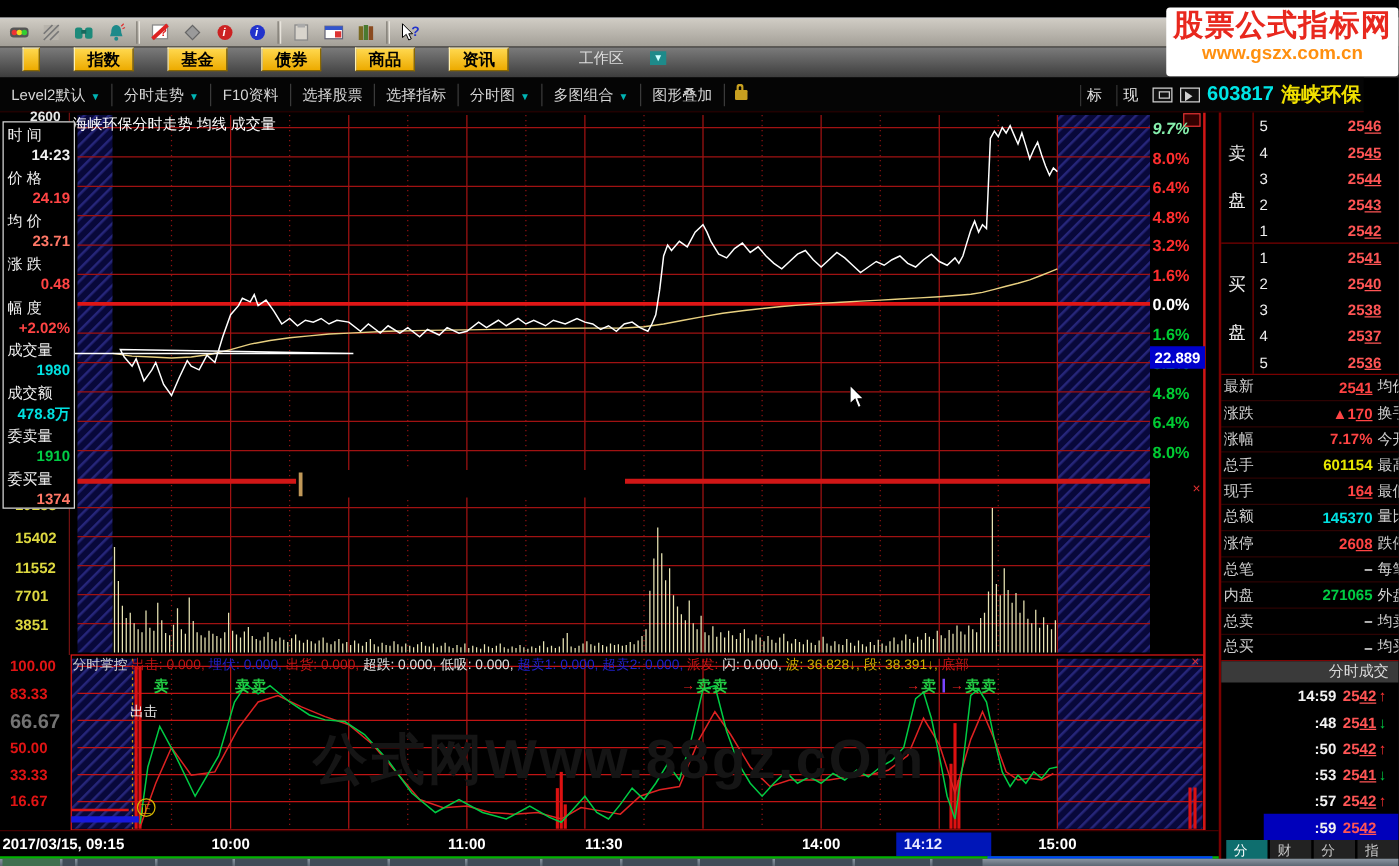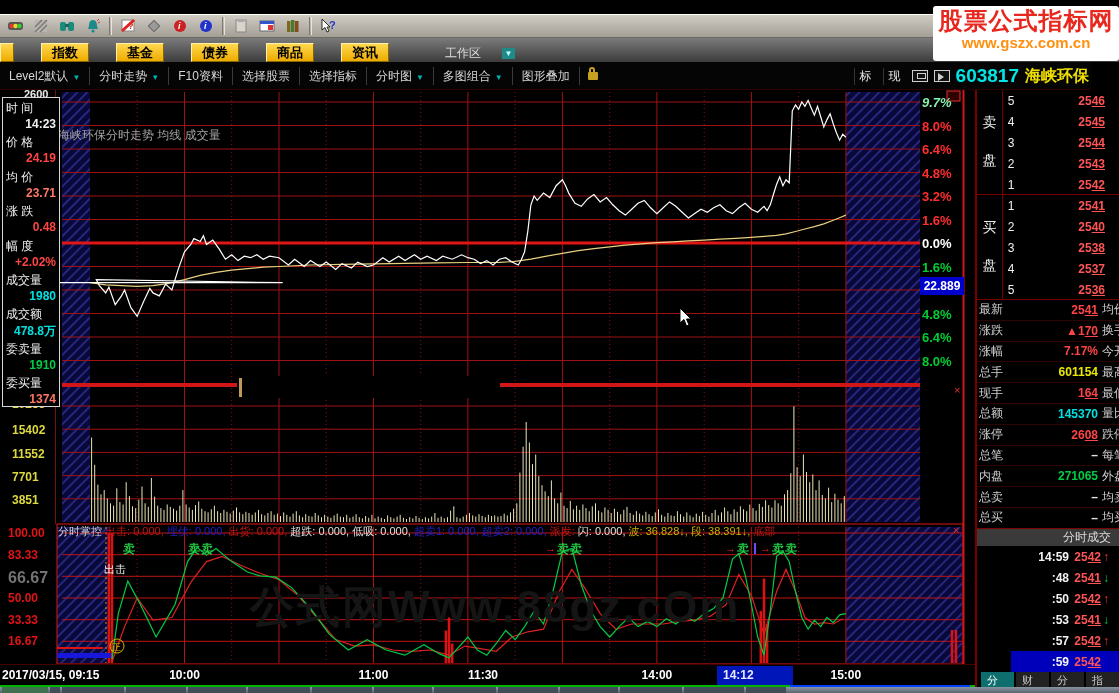--- a/index.html
+++ b/index.html
@@ -17,47 +17,47 @@
   #app-title .orb{width:10px;height:10px;border-radius:50%;
                   background:radial-gradient(circle at 35% 35%,#9ecbff,#1c50c8 70%);}
   
   #icon-toolbar{position:absolute;left:0;top:14px;width:1119px;height:24px;
                 background:linear-gradient(#d0ccc4,#a39f97);border-top:1px solid #fff;
                 border-bottom:1px solid #6e6a64;display:flex;align-items:center;padding-left:2px;}
   .tbi{width:26px;height:20px;display:flex;align-items:center;justify-content:center;}
   .tbsep{width:3px;height:18px;border-left:1px solid #7c7870;border-right:1px solid #e8e4dc;margin:0 3px;}
   
   #nav-bar{position:absolute;left:0;top:38px;width:1119px;height:24px;
-           background:linear-gradient(#7b7b7b,#3c3c3c);display:flex;align-items:flex-end;}
+           background:linear-gradient(#7b7b7b,#3c3c3c);display:flex;align-items:flex-start;padding-left:18px;}
   .ybtn{width:48px;height:19px;margin-left:27px;background:linear-gradient(#ffd84e,#edab00);
         border:1px solid #8a6800;border-top-color:#fff0b0;border-left-color:#fff0b0;
         color:#000;font-size:13px;font-weight:bold;text-align:center;line-height:17px;}
   #ybtn-stub{width:14px;margin-left:0;}
   #workspace{margin-left:56px;color:#ddd;font-size:12px;display:flex;align-items:center;gap:21px;}
   #workspace .chev{width:13px;height:11px;background:#1e8a8a;color:#cff;font-size:8px;line-height:11px;text-align:center;}
   
   #tab-bar{position:absolute;left:0;top:62px;width:1091px;height:28px;background:#050505;
            display:flex;align-items:center;color:#d6d6d6;font-size:12px;border-bottom:1px solid #2a0000;}
   .tab-item{padding:0 9px;height:18px;line-height:18px;border-right:1px solid #3a3a3a;white-space:nowrap;}
   .tab-item .caret{color:#00b4b4;font-size:8px;margin-left:4px;}
   #lock-icon{position:relative;width:10px;height:8px;background:#c8a020;margin:0 8px;border-radius:1px;}
   #lock-icon i{position:absolute;left:1px;top:-5px;width:6px;height:5px;border:2px solid #c8a020;
                border-bottom:none;border-radius:3px 3px 0 0;}
   #tab-right{position:absolute;right:2px;top:0;height:28px;display:flex;align-items:center;gap:6px;}
   .mini-lb{color:#e6e6e6;padding:0 5px;border-left:1px solid #333;}
   .mini-ic{width:16px;height:12px;border:1px solid #cfcfcf;background:#111;position:relative;}
   .mini-ic.up:after{content:"";position:absolute;left:4px;top:2px;width:7px;height:4px;border:1px solid #cfcfcf;}
   .mini-ic.pl:after{content:"";position:absolute;left:3px;top:2px;border-left:6px solid #cfcfcf;
                     border-top:4px solid transparent;border-bottom:4px solid transparent;}
-  #stock-code{color:#00e6e6;font-size:19px;font-weight:bold;}
+  #stock-code{color:#00e6e6;font-size:16px;font-weight:bold;}
   #stock-name{color:#f0e000;font-size:16px;font-weight:bold;}
   
   #chart-svg{position:absolute;left:0;top:90px;z-index:1;}
   svg text{font-family:"Liberation Sans",sans-serif;}
-  #chart-header{position:absolute;left:58px;top:91px;color:#a3a3a3;font-size:12px;z-index:2;margin-top:36px;}
+  #chart-header{position:absolute;left:58px;top:91px;color:#ffffff;font-size:12px;z-index:2;}
   #left-price-label{position:absolute;left:24px;top:88px;color:#e8e8e8;font-size:11px;font-weight:bold;z-index:2;}
   #ghost-mark{position:absolute;left:250px;top:578px;width:620px;color:#151515;font-size:44px;
               font-weight:bold;letter-spacing:2px;z-index:3;white-space:nowrap;overflow:hidden;}
   
   #tooltip{position:absolute;left:2px;top:97px;width:58px;height:310px;background:#000;
            border:1px solid #d6d6d6;z-index:5;}
   .tt-row{height:34.4px;padding-top:2px;}
   .tt-l{color:#f0f0f0;font-size:12px;padding-left:3px;white-space:nowrap;}
   .tt-v{font-size:12px;text-align:right;padding-right:3px;font-weight:bold;white-space:nowrap;}
   

